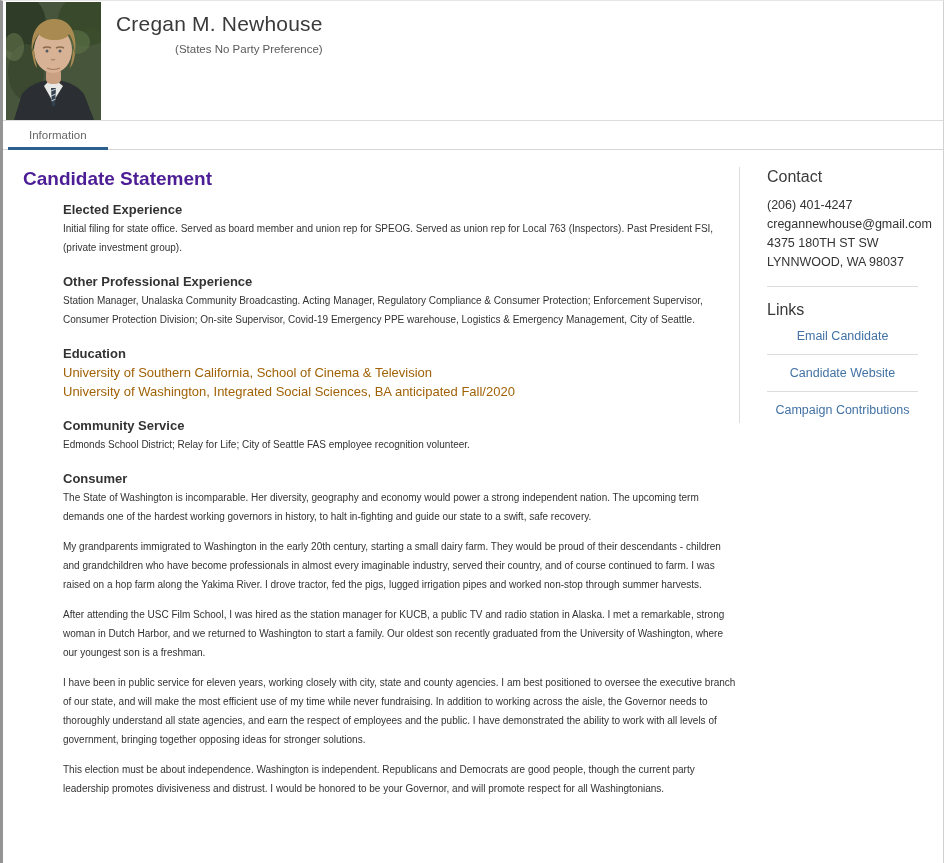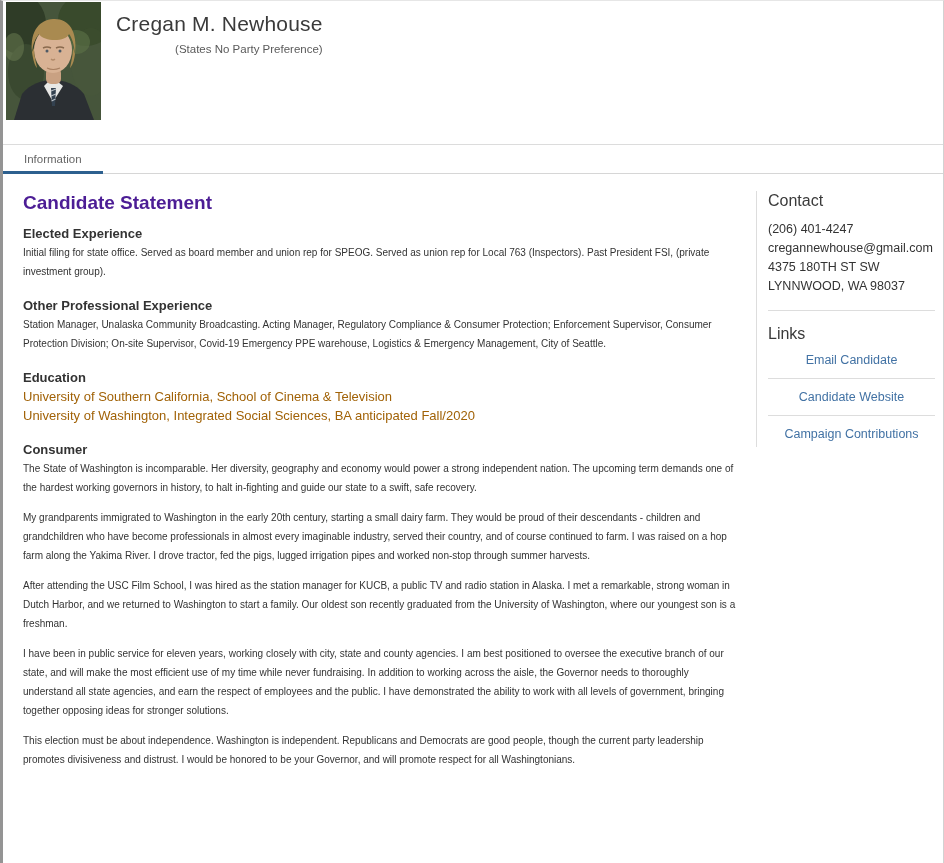--- a/index.html
+++ b/index.html
@@ -14,41 +14,41 @@
     color:#333;overflow:hidden;
   }
   .page{
     width:944px;height:863px;
     border-left:3px solid #949494;
     border-top:1px solid #e6e6e6;
     border-right:1px solid #d2d2d2;
     background:#fff;
   }
   
-  .hdr{display:flex;height:144px;border-bottom:1px solid #dcdcdc;background:#fff;}
+  .hdr{display:flex;height:120px;border-bottom:1px solid #dcdcdc;background:#fff;}
   .photo{width:95px;height:118px;margin:1px 0 0 3px;flex:none;display:block;}
   .hdr-text{padding:11px 0 0 15px;}
   .cand-name{font-size:21px;font-weight:400;margin:0;color:#3a3a3a;letter-spacing:.2px;}
   .party{font-size:11.5px;color:#5a5a5a;margin-top:7px;text-align:right;}
   
-  .tabbar{height:29px;border-bottom:1px solid #d6d6d6;display:flex;background:#fff;}
+  .tabbar{height:29px;border-bottom:1px solid #d6d6d6;padding-left:5px;display:flex;background:#fff;}
   .tab{position:relative;padding:0 21px;font-size:11.5px;color:#666;display:flex;align-items:center;cursor:pointer;}
   .tab.active::after{content:"";position:absolute;left:0;right:0;bottom:-1px;height:3px;background:var(--tab-underline);}
   
   .content{display:flex;padding:17px 0 0 20px;}
   main{width:716px;flex:none;}
   .page-title{font-size:19px;font-weight:700;margin:1px 0 10px;color:#4c1d95;}
-  .section{margin-top:15px;}
+  .section{margin-top:15px;margin-left:40px;}
   .section:first-of-type{margin-top:0;}
   .sec-h{font-size:13px;font-weight:700;margin:0;line-height:19px;color:#333;}
   .sec-p{font-size:10px;line-height:19px;margin:0 0 11px;color:#333;}
   .sec-line{font-size:13px;line-height:19px;margin:0;color:#a16207;}
   .statement .sec-p:last-child{margin-bottom:0;}
   
-  aside{margin-left:17px;border-left:1px solid #ddd;padding:0 0 6px 11px;width:179px;flex:none;align-self:flex-start;}
+  aside{border-left:1px solid #ddd;padding:0 0 6px 27px;width:179px;flex:none;align-self:flex-start;}
   .side-h{font-size:16px;font-weight:400;margin:1px 0 10px;color:#3a3a3a;}
   .contact-line{font-size:12.5px;line-height:19px;color:#333;}
   .side-div{border:none;border-top:1px solid #ddd;margin:14px 0;}
   .link-div{border:none;border-top:1px solid #ddd;margin:11px 0;}
   .side-link{display:block;font-size:12.5px;color:var(--link);text-decoration:none;cursor:pointer;text-align:center;}
 </style>
 </head>
 <body>
 
 <div class="page">
@@ -108,20 +108,24 @@
         <h4 class="sec-h">Other Professional Experience</h4>
         <p class="sec-p">Station Manager, Unalaska Community Broadcasting. Acting Manager, Regulatory Compliance &amp; Consumer Protection; Enforcement Supervisor, Consumer Protection Division; On-site Supervisor, Covid-19 Emergency PPE warehouse, Logistics &amp; Emergency Management, City of Seattle.</p>
       </div>
 
       <div class="section">
         <h4 class="sec-h">Education</h4>
         <div class="sec-line">University of Southern California, School of Cinema &amp; Television</div>
         <div class="sec-line">University of Washington, Integrated Social Sciences, BA anticipated Fall/2020</div>
       </div>
 
+      <div class="section">
+        <h4 class="sec-h">Community Service</h4>
+        <p class="sec-p">Edmonds School District; Relay for Life; City of Seattle FAS employee recognition volunteer.</p>
+      </div>
 
       <div class="section statement">
         <h4 class="sec-h">Consumer</h4>
         <p class="sec-p">The State of Washington is incomparable. Her diversity, geography and economy would power a strong independent nation. The upcoming term demands one of the hardest working governors in history, to halt in-fighting and guide our state to a swift, safe recovery.</p>
         <p class="sec-p">My grandparents immigrated to Washington in the early 20th century, starting a small dairy farm. They would be proud of their descendants - children and grandchildren who have become professionals in almost every imaginable industry, served their country, and of course continued to farm. I was raised on a hop farm along the Yakima River. I drove tractor, fed the pigs, lugged irrigation pipes and worked non-stop through summer harvests.</p>
         <p class="sec-p">After attending the USC Film School, I was hired as the station manager for KUCB, a public TV and radio station in Alaska. I met a remarkable, strong woman in Dutch Harbor, and we returned to Washington to start a family. Our oldest son recently graduated from the University of Washington, where our youngest son is a freshman.</p>
         <p class="sec-p">I have been in public service for eleven years, working closely with city, state and county agencies. I am best positioned to oversee the executive branch of our state, and will make the most efficient use of my time while never fundraising. In addition to working across the aisle, the Governor needs to thoroughly understand all state agencies, and earn the respect of employees and the public. I have demonstrated the ability to work with all levels of government, bringing together opposing ideas for stronger solutions.</p>
         <p class="sec-p">This election must be about independence. Washington is independent. Republicans and Democrats are good people, though the current party leadership promotes divisiveness and distrust. I would be honored to be your Governor, and will promote respect for all Washingtonians.</p>
       </div>
     </main>

